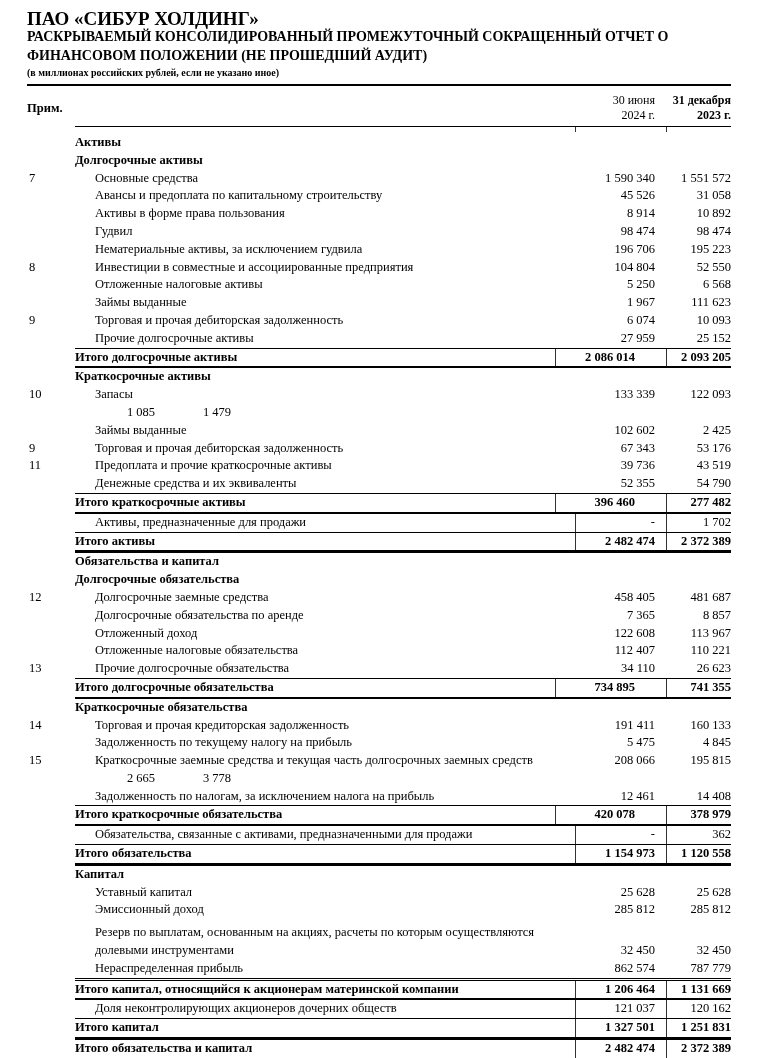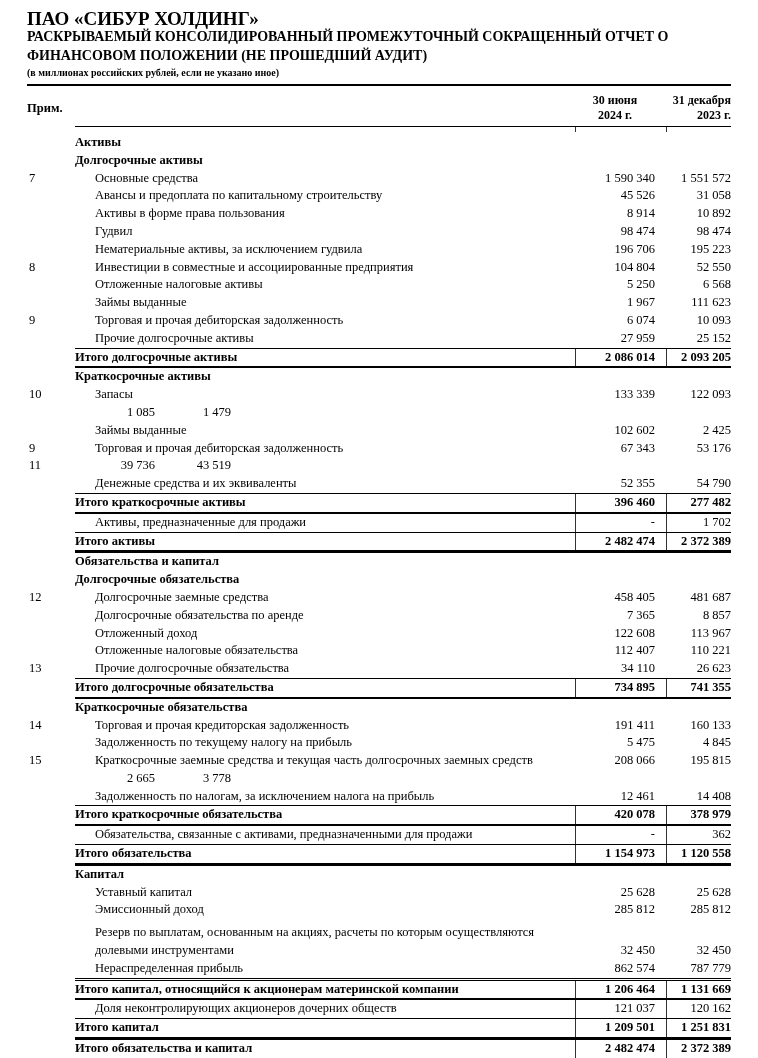--- a/index.html
+++ b/index.html
@@ -7,39 +7,39 @@
   .page{padding:10px 27px 0 27px;}
 
   .company{font-size:19px;font-weight:bold;line-height:18px;}
   .title-line{font-size:14px;font-weight:bold;line-height:18.5px;}
   .units{font-size:10px;font-weight:bold;line-height:13px;margin-top:1px;}
   .top-rule{border-top:2px solid #000;margin-top:5px;}
 
   .colhead{display:flex;align-items:center;margin-top:7px;}
   .note-h{width:48px;font-weight:bold;font-size:12.5px;}
   .ch-spacer{flex:1;}
-  .ch1{width:91px;box-sizing:border-box;padding-right:11px;text-align:center;font-weight:bold;font-size:12px;line-height:15px;}
+  .ch1{width:91px;box-sizing:border-box;padding-right:11px;text-align:right;font-weight:normal;font-size:12px;line-height:15px;}
   .ch2{width:65px;box-sizing:border-box;text-align:right;font-weight:bold;font-size:12px;line-height:15px;white-space:nowrap;}
   .head-rule{margin-left:48px;display:flex;height:5px;border-top:1px solid #000;margin-top:3px;}
   .hr-sp{flex:1;}
   .hr-t{width:91px;border-left:1px solid #333;box-sizing:border-box;}
   .hr-t2{width:65px;border-left:1px solid #333;box-sizing:border-box;}
 
   .rows{margin-top:2px;}
   .row{display:flex;justify-content:center;}
   .cell-note{width:48px;box-sizing:border-box;padding-left:2px;font-size:12.5px;line-height:17.8px;}
   .row-body{flex:1;display:flex;min-height:17.8px;}
   .cell-label{flex:1;font-size:12.5px;line-height:17.8px;}
   .cell-v,.cell-v2{font-size:12.5px;line-height:17.8px;text-align:right;box-sizing:border-box;display:flex;flex-direction:column;justify-content:flex-start;}
   .cell-v{width:91px;padding-right:11px;}
   .cell-v2{width:65px;}
   .indent{padding-left:20px;}
   .bold{font-weight:bold;}
 
-  .b-total{border-top:1px solid #000;border-bottom:2px solid #000;}
+  .b-total{border-top:1px solid #000;border-bottom:2px solid #000;gap:20px;}
   .b-grand{border-top:1px solid #000;border-bottom:3px solid #000;}
   .b-equity{border-top:3px double #000;border-bottom:2px solid #000;}
   .b-captotal{border-top:1px solid #000;border-bottom:3px solid #000;}
   .b-final{border-bottom:6px double #000;}
   .ticks .cell-v{border-left:1px solid #333;}
   .ticks .cell-v2{border-left:1px solid #333;}
   .gap-top{margin-top:5px;}
   .valign-bottom .cell-v,.valign-bottom .cell-v2{justify-content:flex-end;}
 </style>
 </head>
@@ -283,20 +283,21 @@
             <div>67 343</div>
           </div>
           <div class="cell-v2">
             <div>53 176</div>
           </div>
         </div>
       </div>
       <div class="row">
         <div class="cell-note">11</div>
         <div class="row-body">
+          <div class="cell-label indent">Предоплата и прочие краткосрочные активы</div>
           <div class="cell-v">
             <div>39 736</div>
           </div>
           <div class="cell-v2">
             <div>43 519</div>
           </div>
         </div>
       </div>
       <div class="row">
         <div class="cell-note"></div>
@@ -631,21 +632,21 @@
           <div class="cell-v2">
             <div>120 162</div>
           </div>
         </div>
       </div>
       <div class="row">
         <div class="cell-note"></div>
         <div class="row-body b-captotal ticks bold">
           <div class="cell-label">Итого капитал</div>
           <div class="cell-v">
-            <div>1 209 501</div>
+            <div>1 327 501</div>
           </div>
           <div class="cell-v2">
             <div>1 251 831</div>
           </div>
         </div>
       </div>
       <div class="row">
         <div class="cell-note"></div>
         <div class="row-body b-final ticks bold">
           <div class="cell-label">Итого обязательства и капитал</div>

